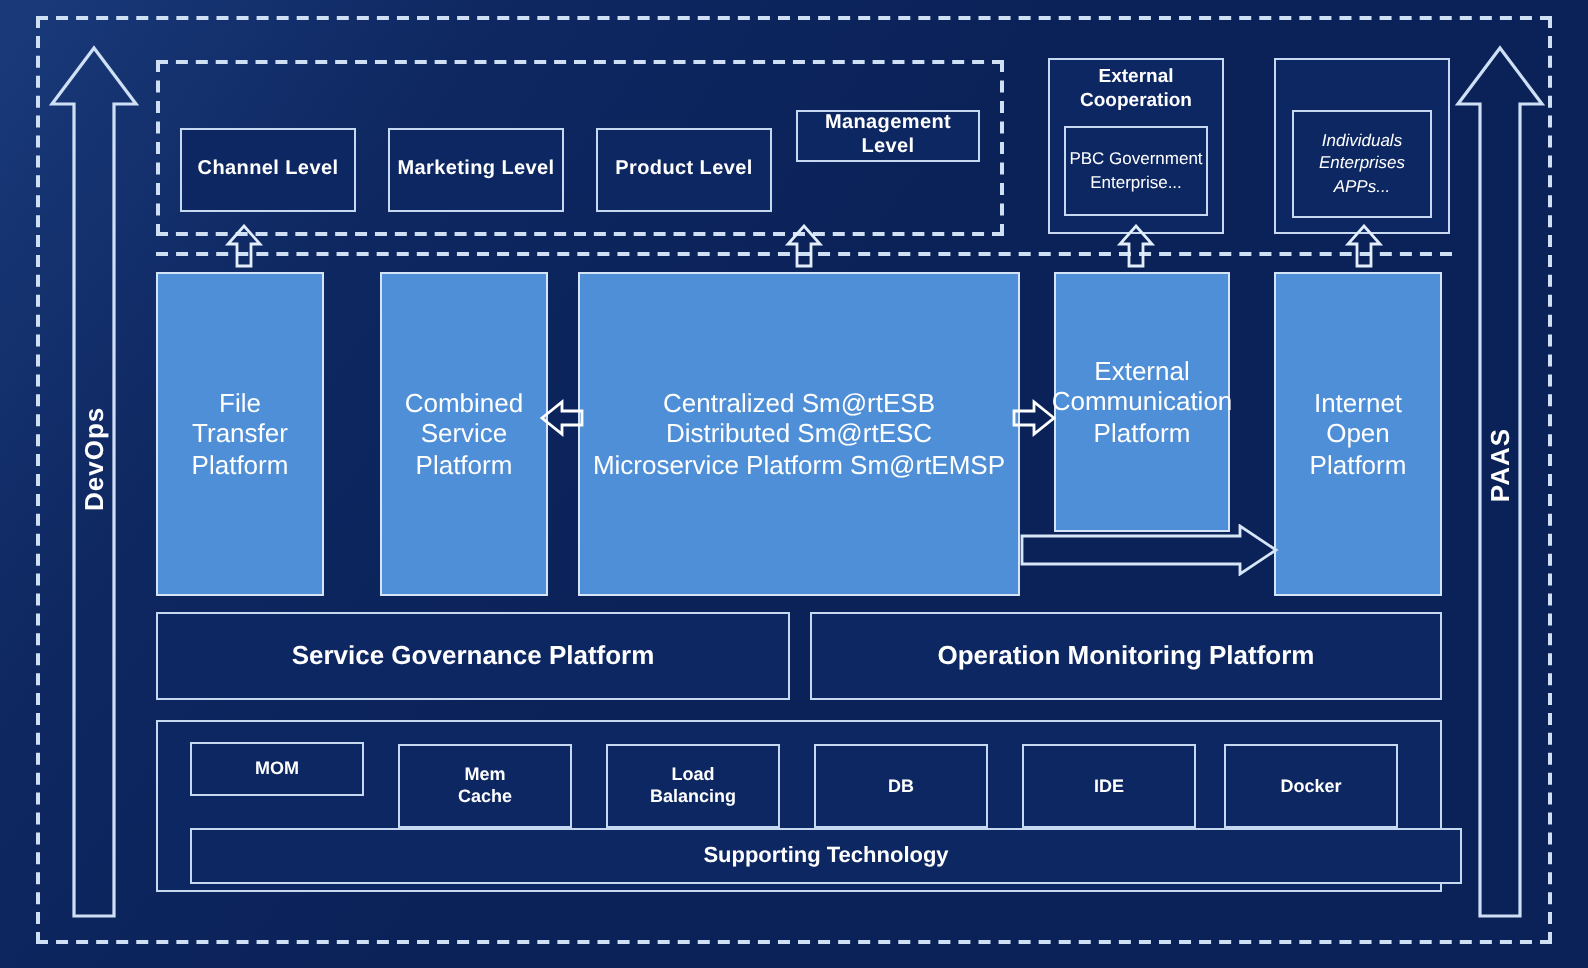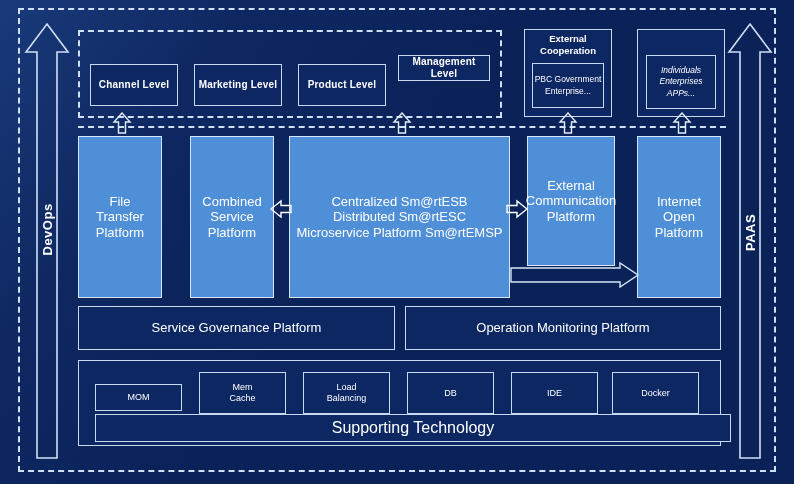--- a/index.html
+++ b/index.html
@@ -45,20 +45,21 @@
     text-align: center;
     color: #ffffff;
     line-height: 1.18;
     white-space: pre-line;
   }
 
   
   .navy-box {
     background: #0d2763;
     border: 1.5px solid #c7d9f0;
+    font-weight: bold;
   }
 
   
   .blue-box {
     background: #4f8fd8;
     border: 1.5px solid #d5e4f6;
     font-size: 13px;
     font-weight: 400;
   }
 
@@ -119,22 +120,22 @@
 
   
   .support-outer {
     position: absolute;
     box-sizing: border-box;
     background: #0d2763;
     border: 1.5px solid #c7d9f0;
   }
   .tech-box { font-size: 9px; }
   .support-bar {
-    font-size: 16px;
-    font-weight: normal;
+    font-size: 11px;
+    font-weight: bold;
   }
 
   
   .side-arrow {
     position: absolute;
   }
   .side-arrow svg { display: block; }
   .side-label {
     position: absolute;
     color: #ffffff;
@@ -272,21 +273,21 @@
 
   <div class="box navy-box gov-box" style="left:78px; top:306px; width:317px; height:44px;">
     <span>Service Governance Platform</span>
   </div>
   <div class="box navy-box gov-box" style="left:405px; top:306px; width:316px; height:44px;">
     <span>Operation Monitoring Platform</span>
   </div>
 
   <div class="support-outer" style="left:78px; top:360px; width:643px; height:86px;"></div>
 
-  <div class="box navy-box tech-box" style="left:95px; top:384px; width:87px; height:27px;align-items:center;">
+  <div class="box navy-box tech-box" style="left:95px; top:371px; width:87px; height:27px;align-items:center;">
     <span>MOM</span>
   </div>
   <div class="box navy-box tech-box" style="left:199px; top:372px; width:87px; height:42px;">
     <span>Mem
 Cache</span>
   </div>
   <div class="box navy-box tech-box" style="left:303px; top:372px; width:87px; height:42px;">
     <span>Load
 Balancing</span>
   </div>

